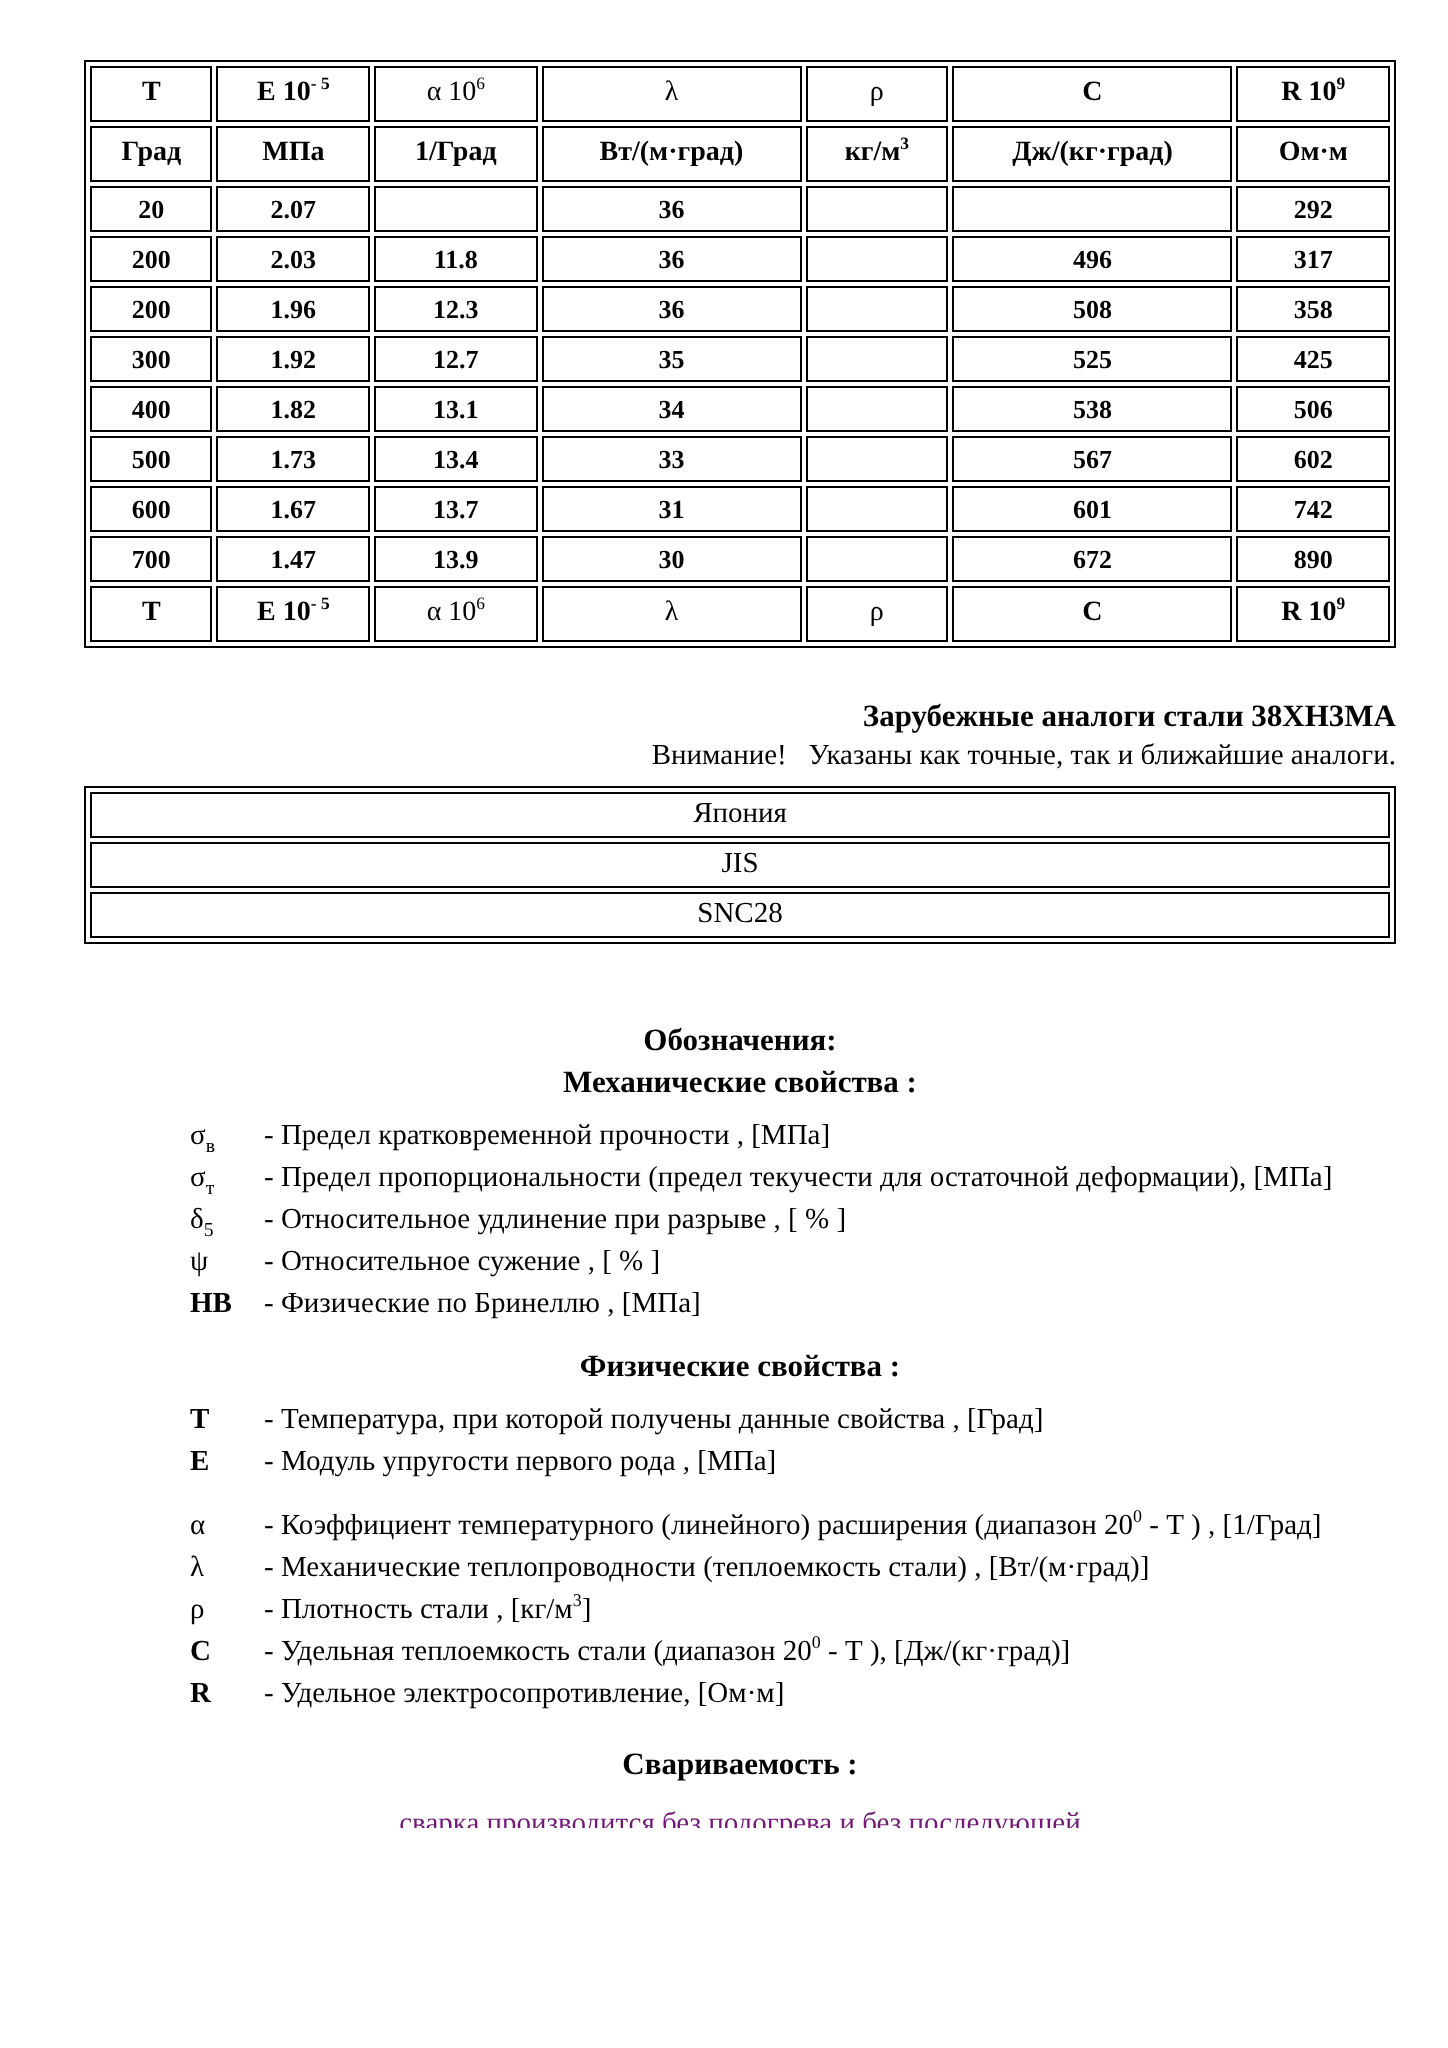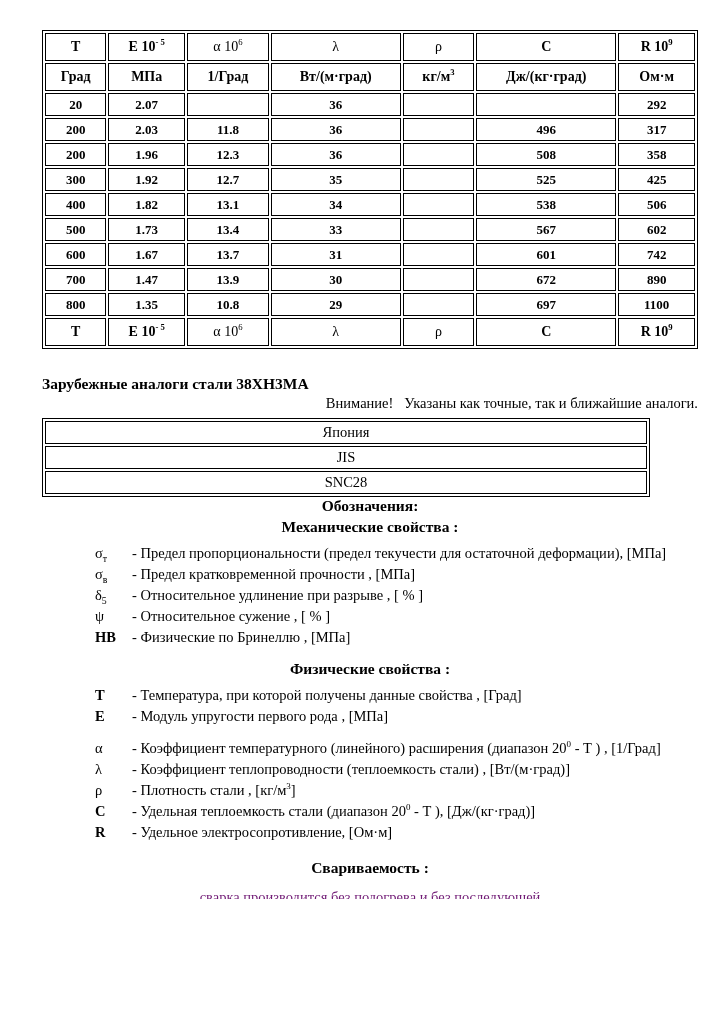--- a/index.html
+++ b/index.html
@@ -10,27 +10,27 @@
   }
   
   table.props{width:656px;border-collapse:separate;border-spacing:2px;border:1px solid #000;table-layout:fixed;background:#fff;}
   table.props td{border:1px solid #000;text-align:center;vertical-align:middle;font-weight:bold;padding:0 2px;overflow:hidden;white-space:nowrap;}
   table.props td.h{height:26px;font-size:14px;}
   table.props td.d{height:21px;font-size:13px;}
   table.props td.greek{font-weight:normal;font-size:14px;}
   sup{font-size:0.62em;vertical-align:super;line-height:0;}
   sub{font-size:0.68em;vertical-align:sub;line-height:0;}
   
-  .analog-title{margin-top:26px;text-align:left;font-weight:bold;font-size:15.5px;}
+  .analog-title{margin-top:26px;text-align:right;font-weight:bold;font-size:15.5px;}
   .analog-note{margin-top:2px;text-align:right;font-size:14.5px;}
-  table.analogs{width:608px;margin-top:6px;border-collapse:separate;border-spacing:2px;border:1px solid #000;}
+  table.analogs{width:656px;margin-top:6px;border-collapse:separate;border-spacing:2px;border:1px solid #000;}
   table.analogs td{border:1px solid #000;text-align:center;font-size:14.5px;height:19px;vertical-align:middle;}
   
   .sec-title{text-align:center;font-weight:bold;font-size:15.5px;}
-  .sec-title.big{}
+  .sec-title.big{margin-top:40px;}
   .sec-title.mech{margin-top:3px;}
   .sec-title.phys{margin-top:14px;}
   .sec-title.weld{margin-top:18px;}
   .deflist{margin-top:8px;padding-left:53px;width:600px;}
   .item{display:flex;align-items:center;margin-bottom:3px;font-size:14.5px;line-height:18px;min-height:18px;}
   .item.gap{margin-top:14px;}
   .item .sym{flex:0 0 auto;min-width:37px;}
   .item .sym.b{font-weight:bold;}
   .item .txt{flex:1 1 auto;}
   .weld-cut{height:10px;overflow:hidden;text-align:center;font-size:14.5px;line-height:17px;margin-top:12px;color:#701a75;}
@@ -135,29 +135,20 @@
         <tr>
           <td class="d">700</td>
           <td class="d">1.47</td>
           <td class="d">13.9</td>
           <td class="d">30</td>
           <td class="d"></td>
           <td class="d">672</td>
           <td class="d">890</td>
         </tr>
         <tr>
-          <td class="d">800</td>
-          <td class="d">1.35</td>
-          <td class="d">10.8</td>
-          <td class="d">29</td>
-          <td class="d"></td>
-          <td class="d">697</td>
-          <td class="d">1100</td>
-        </tr>
-        <tr>
           <td class="h">Т</td>
           <td class="h">Е 10<sup>- 5</sup></td>
           <td class="h greek">α 10<sup>6</sup></td>
           <td class="h greek">λ</td>
           <td class="h greek">ρ</td>
           <td class="h">С</td>
           <td class="h">R 10<sup>9</sup></td>
         </tr>
       </tbody>
   </table>
@@ -176,26 +167,26 @@
       <tr>
           <td>SNC28</td>
         </tr>
     </tbody>
   </table>
 
   <div class="sec-title big">Обозначения:</div>
   <div class="sec-title mech">Механические свойства :</div>
   <div class="deflist" id="mech-list">
       <div class="item">
+        <span class="sym">σ<sub>в</sub></span>
+        <span class="txt">- Предел кратковременной прочности , [МПа]</span>
+      </div>
+      <div class="item">
         <span class="sym">σ<sub>т</sub></span>
         <span class="txt">- Предел пропорциональности (предел текучести для остаточной деформации), [МПа]</span>
-      </div>
-      <div class="item">
-        <span class="sym">σ<sub>в</sub></span>
-        <span class="txt">- Предел кратковременной прочности , [МПа]</span>
       </div>
       <div class="item">
         <span class="sym">δ<sub>5</sub></span>
         <span class="txt">- Относительное удлинение при разрыве , [ % ]</span>
       </div>
       <div class="item">
         <span class="sym">ψ</span>
         <span class="txt">- Относительное сужение , [ % ]</span>
       </div>
       <div class="item">
@@ -213,21 +204,21 @@
       <div class="item">
         <span class="sym b">Е</span>
         <span class="txt">- Модуль упругости первого рода , [МПа]</span>
       </div>
       <div class="item gap">
         <span class="sym">α</span>
         <span class="txt">- Коэффициент температурного (линейного) расширения (диапазон 20<sup>0</sup> - Т ) , [1/Град]</span>
       </div>
       <div class="item">
         <span class="sym">λ</span>
-        <span class="txt">- Коэффициент теплопроводности (теплоемкость стали) , [Вт/(м·град)]</span>
+        <span class="txt">- Механические теплопроводности (теплоемкость стали) , [Вт/(м·град)]</span>
       </div>
       <div class="item">
         <span class="sym">ρ</span>
         <span class="txt">- Плотность стали , [кг/м<sup>3</sup>]</span>
       </div>
       <div class="item">
         <span class="sym b">С</span>
         <span class="txt">- Удельная теплоемкость стали (диапазон 20<sup>0</sup> - Т ), [Дж/(кг·град)]</span>
       </div>
       <div class="item">

